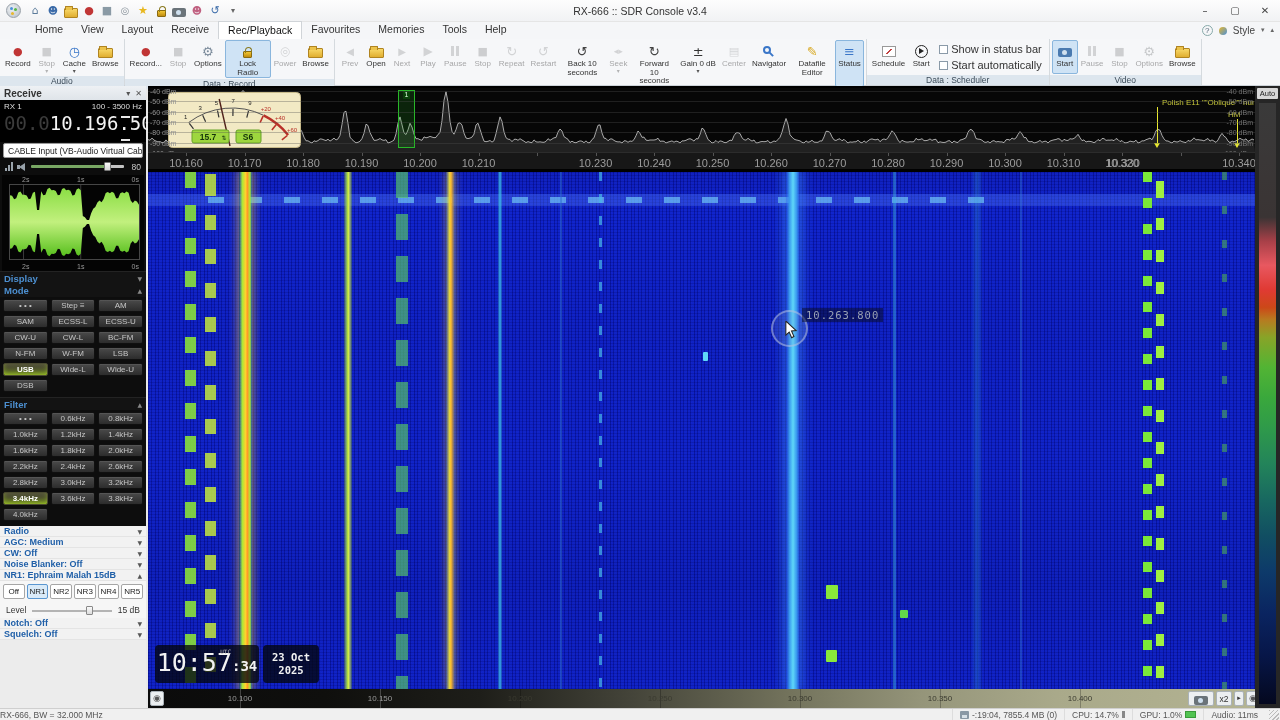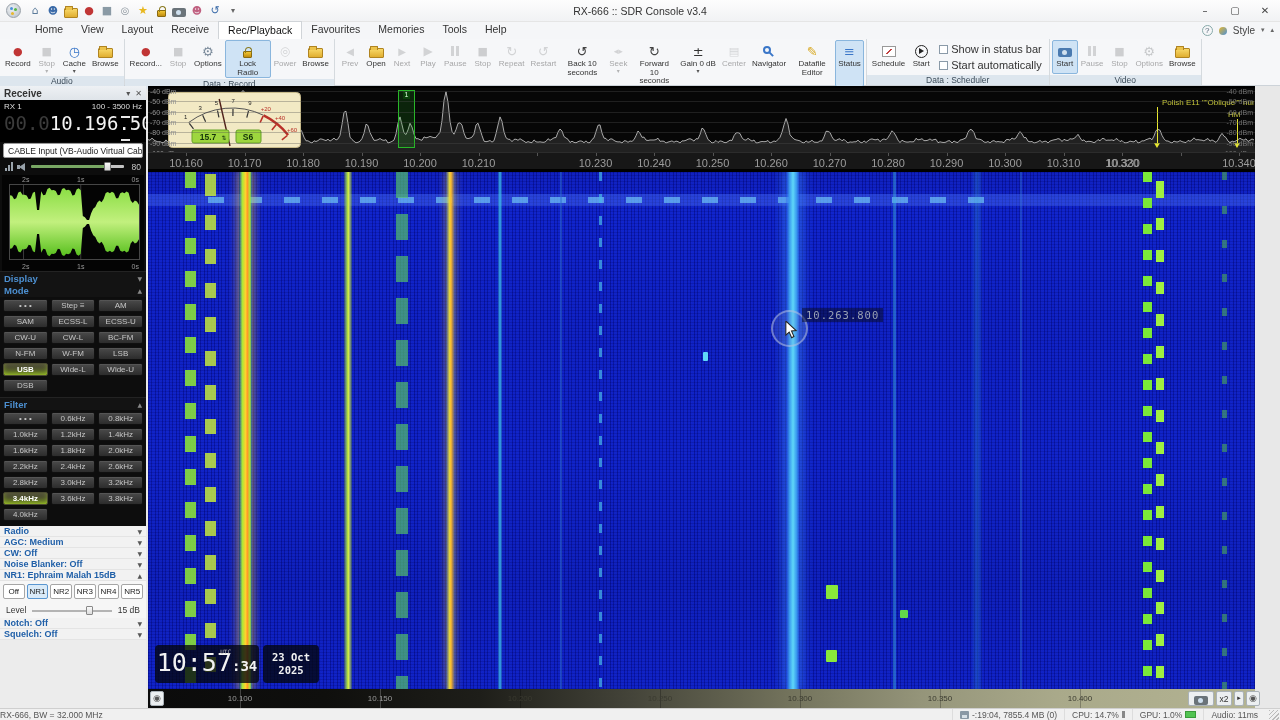--- a/index.html
+++ b/index.html
@@ -786,20 +786,24 @@
     <span class="btick" style="left: 92px; color: rgb(154, 154, 154);">10.100</span>
         <span class="btick" style="left: 232px; color: rgb(154, 154, 154);">10.150</span>
         <span class="btick" style="left: 372px; color: rgb(58, 58, 48);">10.200</span>
         <span class="btick" style="left: 512px; color: rgb(58, 58, 48);">10.250</span>
         <span class="btick" style="left: 652px; color: rgb(58, 58, 48);">10.300</span>
         <span class="btick" style="left: 792px; color: rgb(58, 58, 48);">10.350</span>
         <span class="btick" style="left: 932px; color: rgb(58, 58, 48);">10.400</span>
       </div>
   </section>
 
+  <div id="colorbar">
+    <div class="autobtn">Auto</div>
+    <div class="cbar"></div>
+  </div>
 
   <div id="statusbar">
     <span class="sb-left">RX-666, BW = 32.000 MHz</span>
     <div class="sb-right">
       <div class="sb-seg">
         <span class="disk"></span>
         <span>-:19:04, 7855.4 MB (0)</span>
       </div>
       <div class="sb-seg">
         <span>CPU: 14.7%</span>

